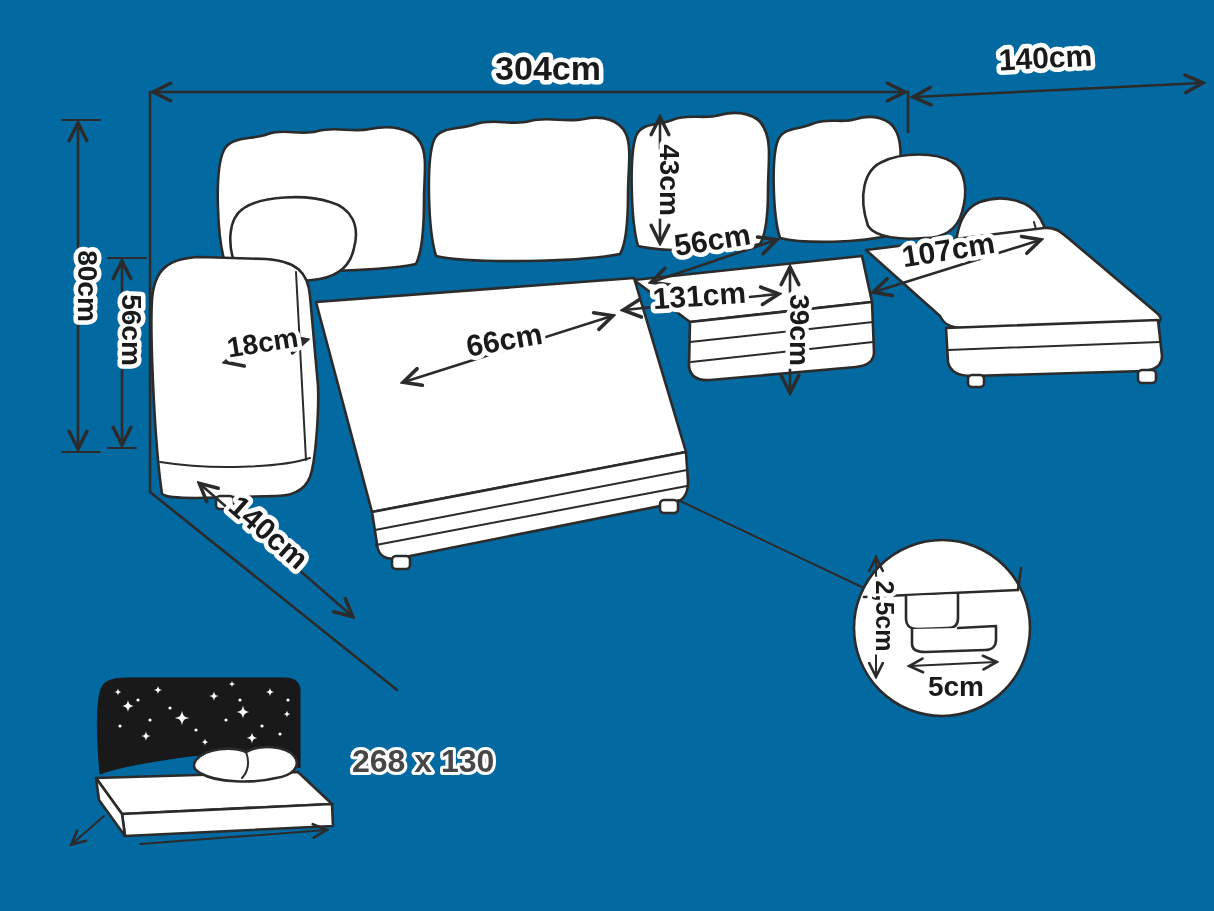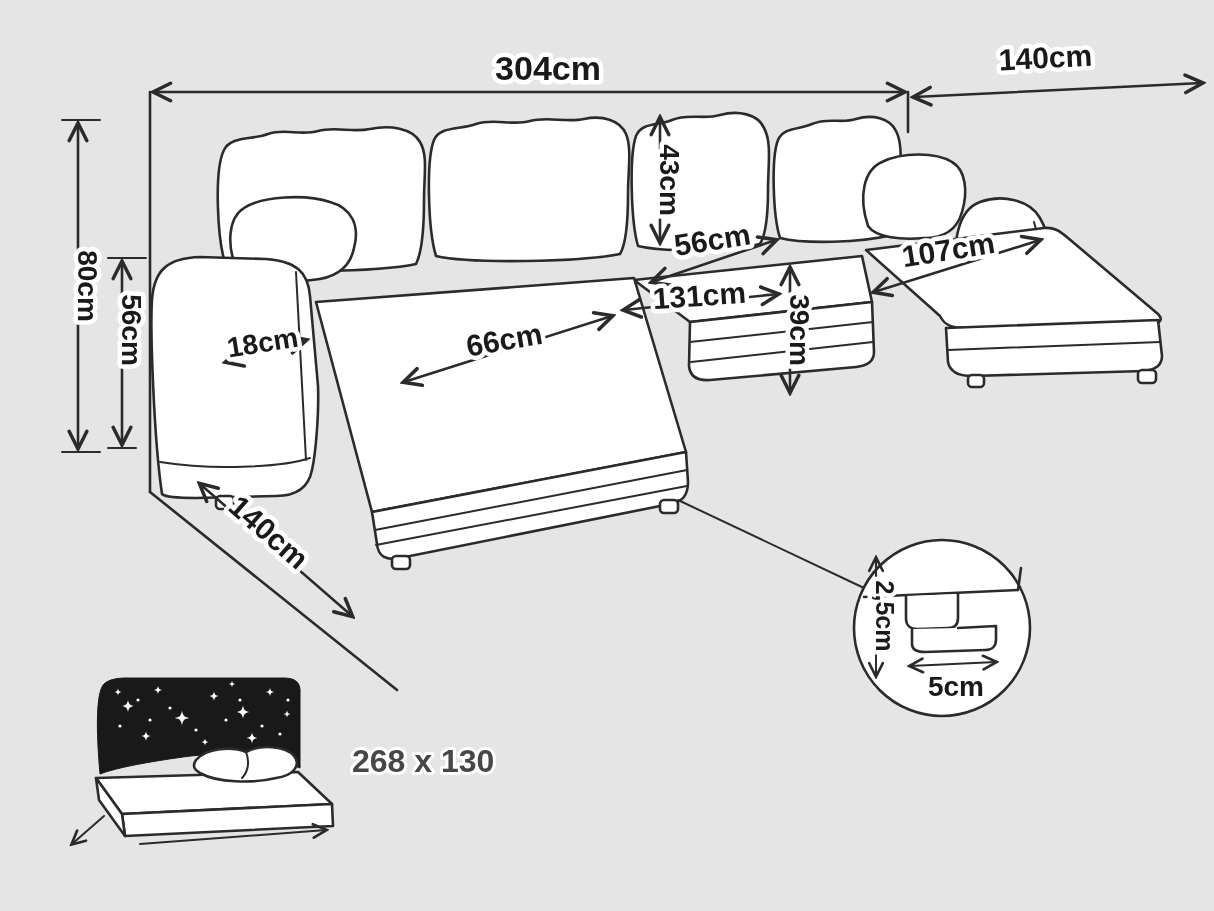--- a/index.html
+++ b/index.html
@@ -1,16 +1,16 @@
 <!DOCTYPE html>
 <html><head>
 <meta charset="utf-8">
 <style>
   html,body{margin:0;padding:0;background:#ffffff;}
-  .canvas{width:1214px;height:911px;position:relative;background:#e5e5e5;overflow:hidden;}
+  .canvas{width:1214px;height:911px;position:relative;background:#0369a1;overflow:hidden;}
   svg{display:block;}
   text{font-family:"Liberation Sans", sans-serif;font-weight:700;}
   .dim{fill:#1a1a1a;paint-order:stroke;stroke:#ffffff;stroke-width:9px;stroke-linejoin:round;}
   .bedlabel{fill:#474747;paint-order:stroke;stroke:#ffffff;stroke-width:6px;stroke-linejoin:round;}
   .ln{fill:none;stroke:#2b2b2b;stroke-width:2.6;stroke-linecap:round;stroke-linejoin:round;}
   .thin{stroke-width:2;}
   .shape{fill:#ffffff;stroke:#2b2b2b;stroke-width:2.6;stroke-linecap:round;stroke-linejoin:round;}
   .dark{fill:#191919;stroke:#191919;}
 </style>
 </head>

